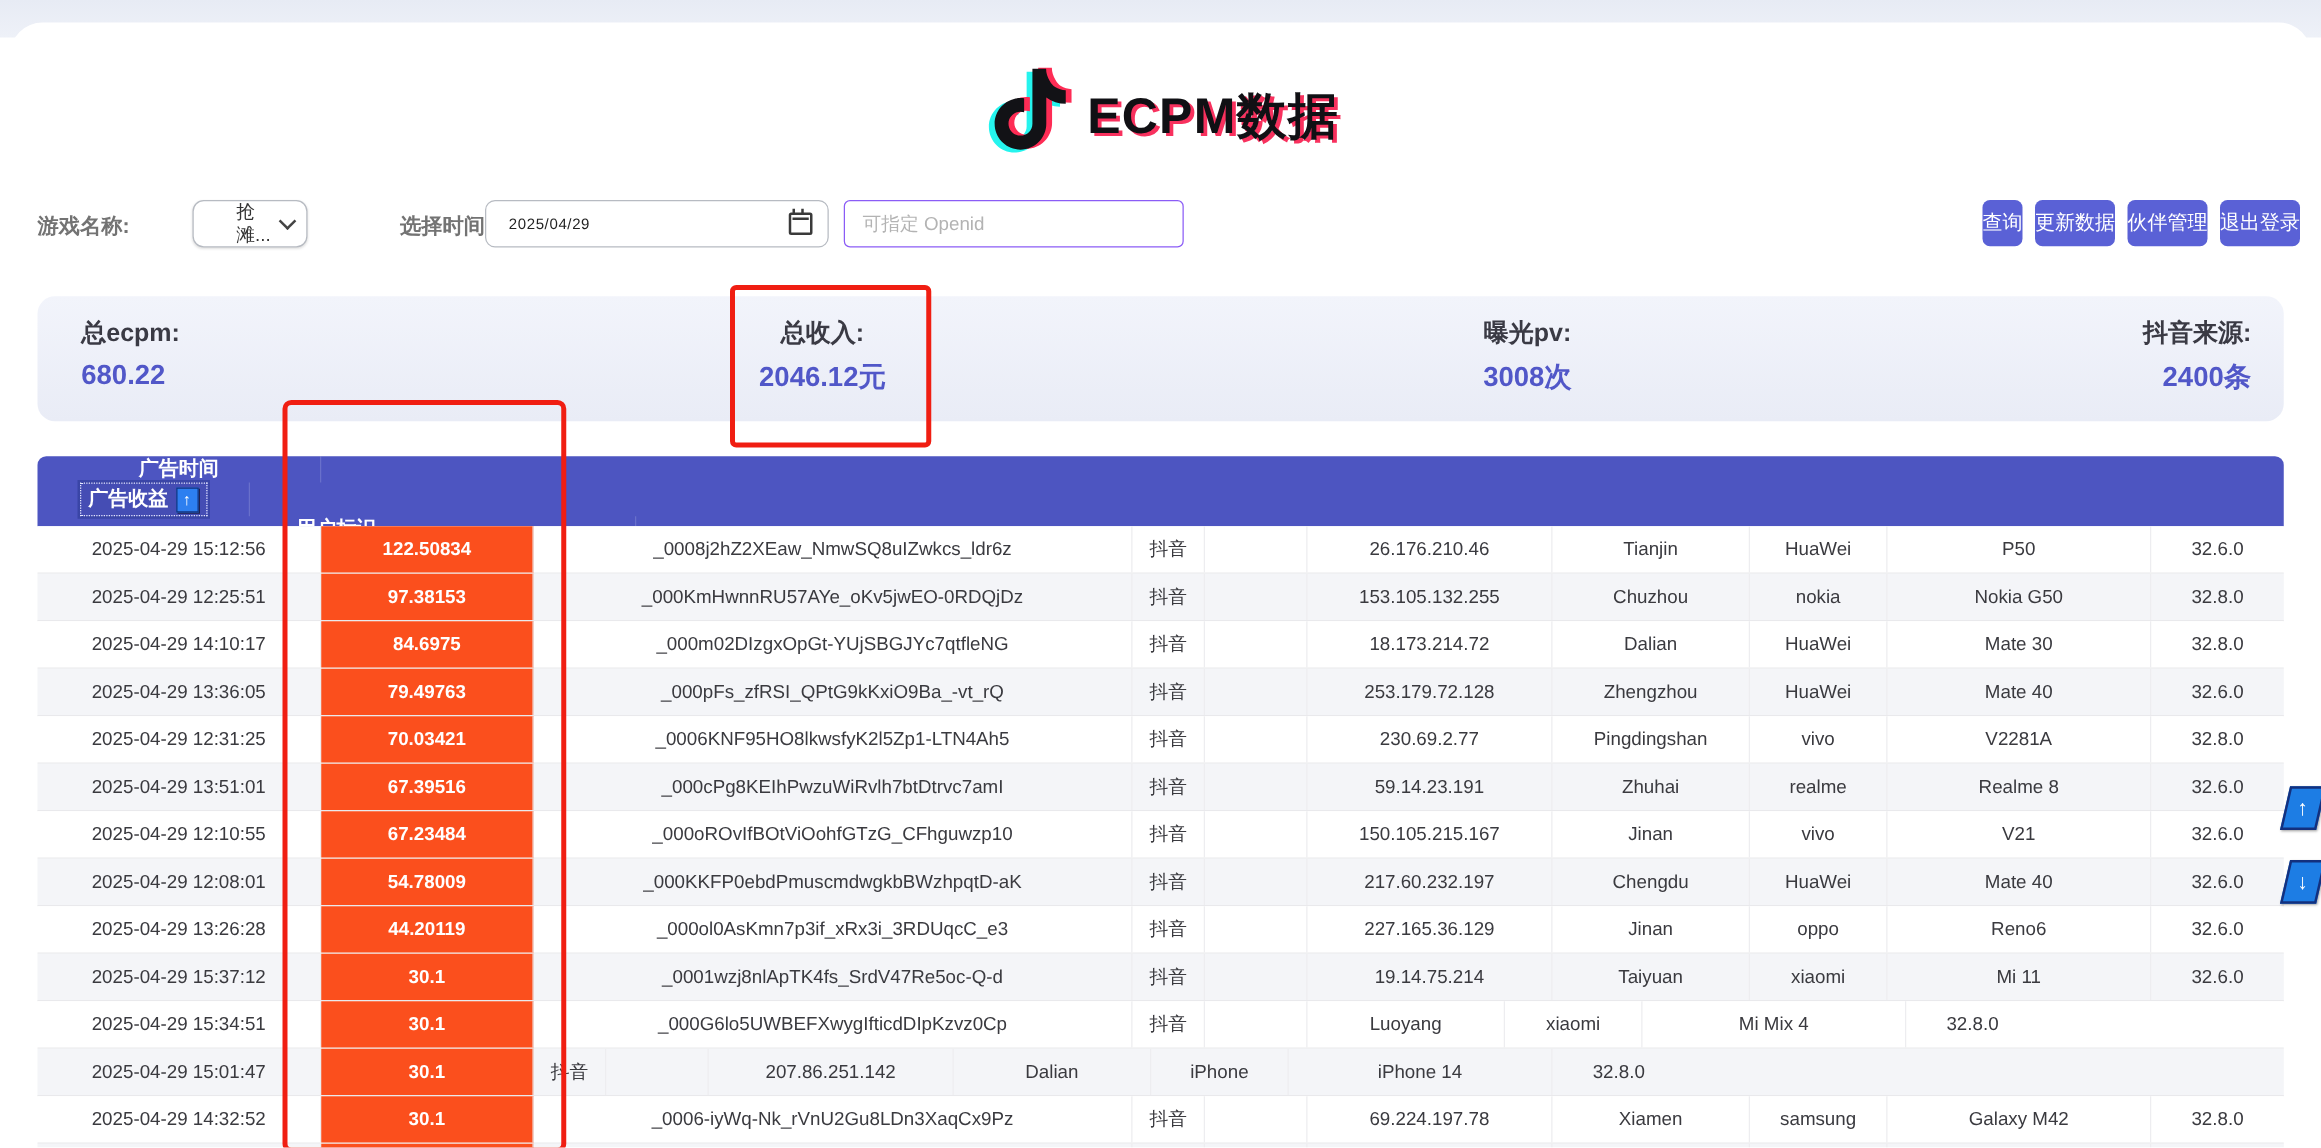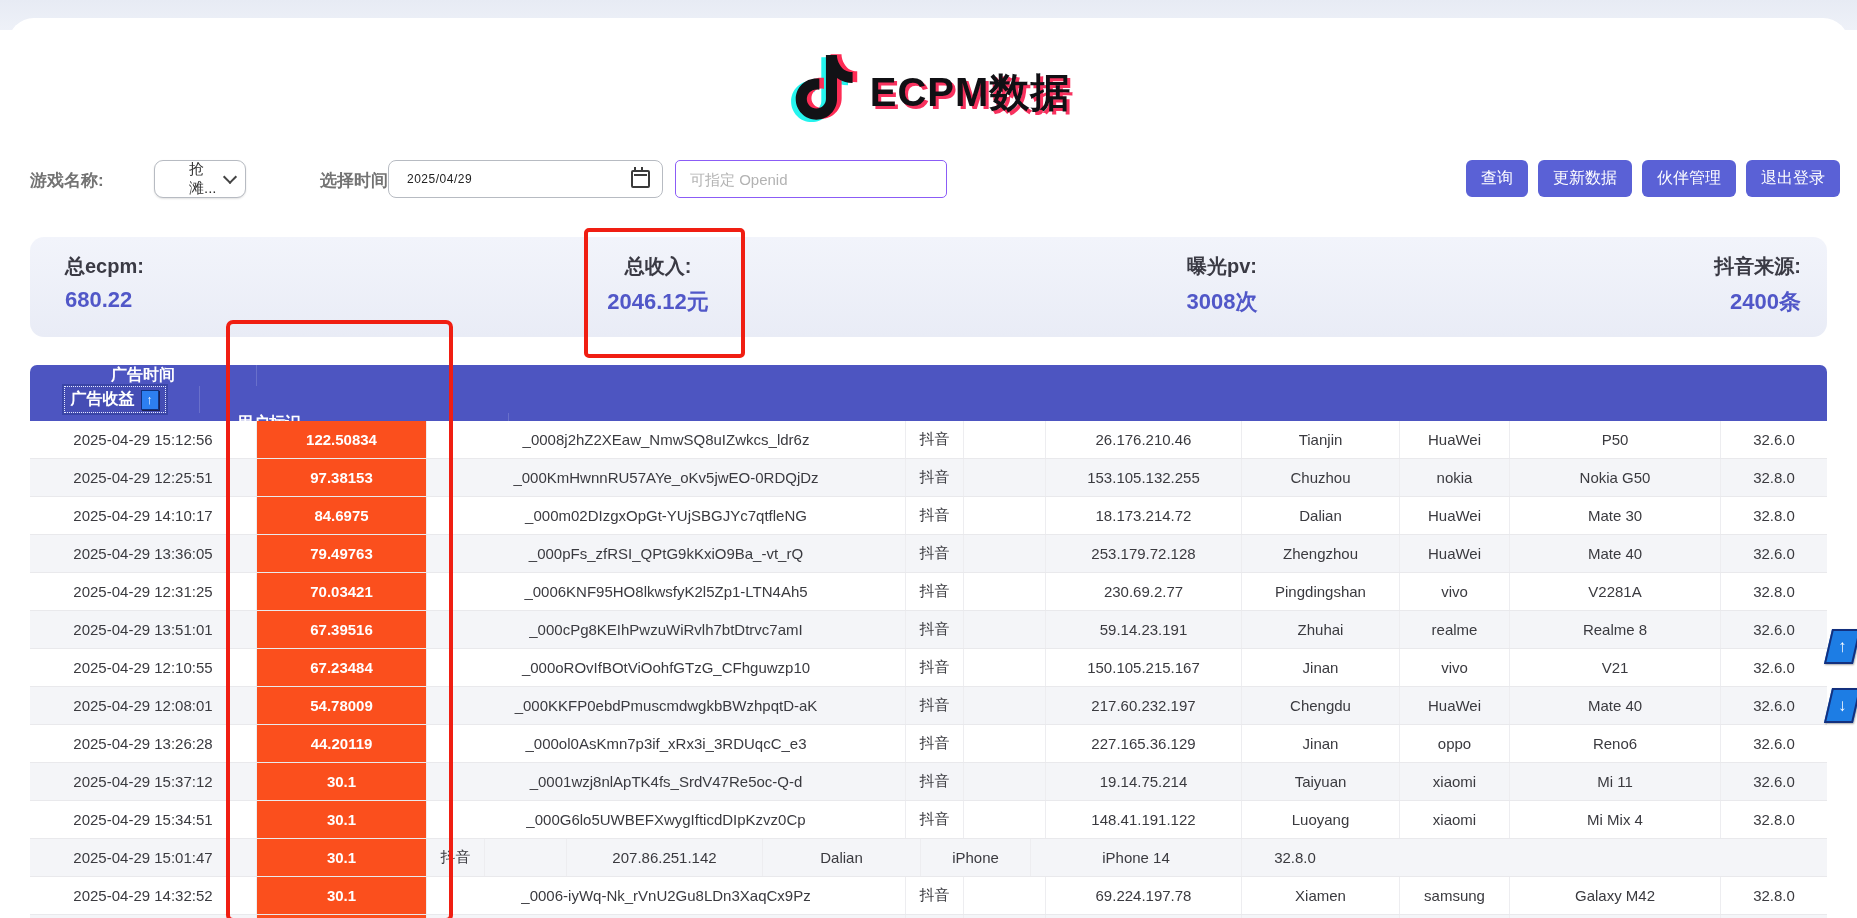--- a/index.html
+++ b/index.html
@@ -37,21 +37,21 @@
   .date-input .val{flex:1;letter-spacing:.5px;}
   .cal-icon{width:15px;height:14px;border:2px solid #3a3a3a;border-radius:2px;position:relative;}
   .cal-icon::before{content:"";position:absolute;top:-5px;left:1px;width:2px;height:4px;
     background:#3a3a3a;box-shadow:7px 0 0 #3a3a3a;}
   .cal-icon::after{content:"";position:absolute;top:2px;left:1px;right:1px;height:2px;background:#3a3a3a;}
   .openid-input{position:absolute;top:142px;left:667px;width:272px;height:38px;box-sizing:border-box;
     border:1px solid #8b5cf6;border-radius:5px;padding:0 14px;font-size:15px;color:#0f172a;outline:none;
     font-family:"Liberation Sans",sans-serif;}
   .openid-input::placeholder{color:#b3b3b3;}
   .btn-row{position:absolute;top:142px;right:9px;display:flex;gap:10px;}
-  .btn{height:37px;padding:0 15px;background:#5a61d6;border:none;border-radius:6px;
+  .btn{height:37px;padding:0 0;background:#5a61d6;border:none;border-radius:6px;
     color:#fff;font-size:16px;font-weight:500;cursor:pointer;font-family:"Liberation Sans",sans-serif;}
 
   
   .stats-bar{position:absolute;top:219px;left:22px;width:1797px;height:100px;border-radius:14px;
     background:linear-gradient(180deg,#f2f4fb,#e9ecf6);}
   .stat{position:absolute;top:16px;}
   .stat .s-label{font-size:20px;font-weight:bold;color:#3a3a44;}
   .stat .s-value{font-size:22px;font-weight:bold;color:#5157c8;margin-top:7px;}
   .stat.s1{left:35px;text-align:left;}
   .stat.s2{left:528px;width:200px;text-align:center;}
@@ -285,21 +285,20 @@
           <div class="td c7">xiaomi</div>
           <div class="td c8">Mi 11</div>
           <div class="td c9">32.6.0</div>
         </div>
         <div class="tr">
           <div class="td c0">2025-04-29 15:34:51</div>
           <div class="td c1 revenue">30.1</div>
           <div class="td c2">_000G6lo5UWBEFXwygIfticdDIpKzvz0Cp</div>
           <div class="td c3">抖音</div>
           <div class="td c4"></div>
-          <div class="td c5">148.41.191.122</div>
           <div class="td c6">Luoyang</div>
           <div class="td c7">xiaomi</div>
           <div class="td c8">Mi Mix 4</div>
           <div class="td c9">32.8.0</div>
         </div>
         <div class="tr alt">
           <div class="td c0">2025-04-29 15:01:47</div>
           <div class="td c1 revenue">30.1</div>
           <div class="td c3">抖音</div>
           <div class="td c4"></div>

